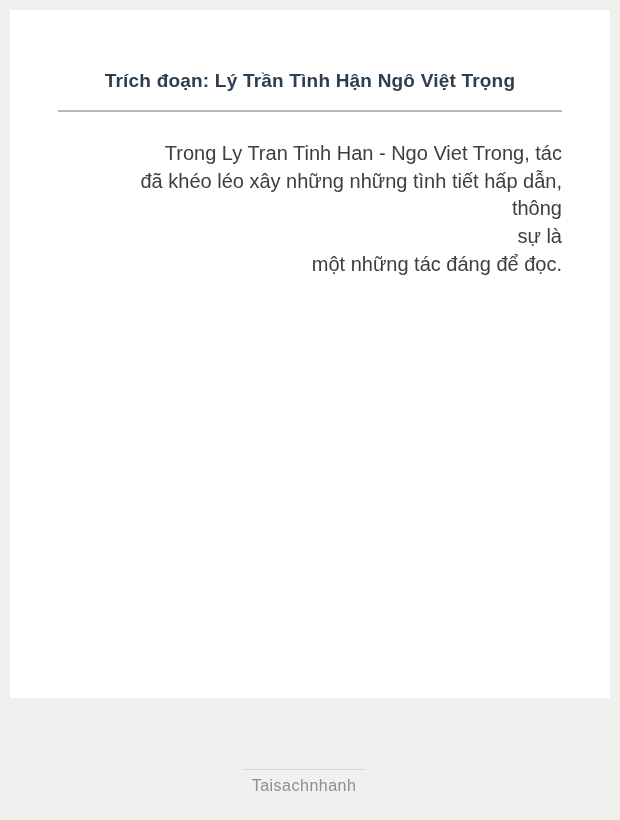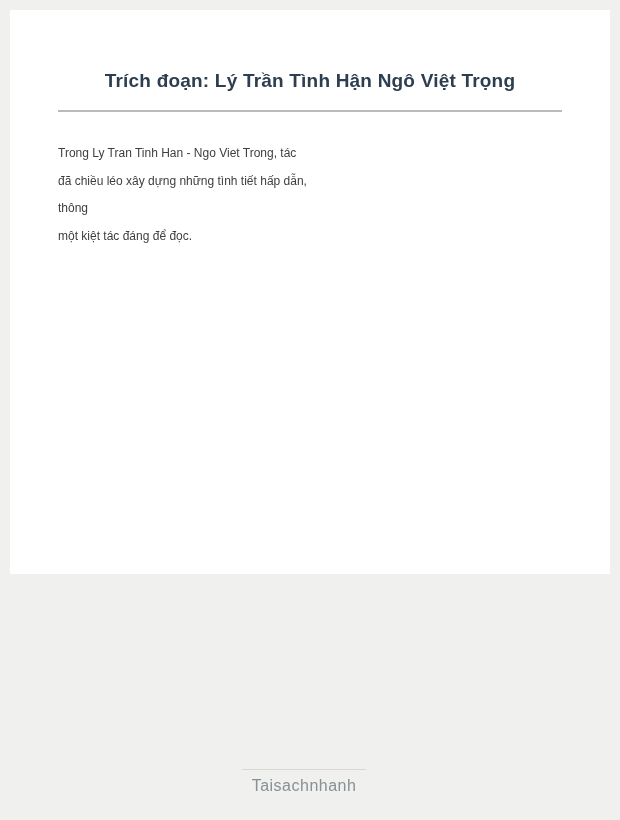--- a/index.html
+++ b/index.html
@@ -17,43 +17,44 @@
     position: relative;
     width: 620px;
     height: 820px;
     background: #f0f0ee;
   }
   .card {
     position: absolute;
     left: 10px;
     top: 10px;
     width: 600px;
-    height: 564px;
+    height: 688px;
     background: #ffffff;
   }
   .doc-title {
     margin: 0;
     padding: 58px 40px 0 40px;
     font-size: 19px;
     line-height: 26px;
     font-weight: 600;
     text-align: center;
     color: #2c3e50;
     letter-spacing: 0.2px;
   }
   .title-divider {
     margin: 16px 48px 0 48px;
     border: none;
     border-top: 2px solid #b7bbbd;
   }
   .excerpt {
     margin: 28px 48px 0 48px;
-    font-size: 12px;
+    font-size: 20px;
     line-height: 27.7px;
     color: #3e3e3e;
+    text-align: right;
   }
   .excerpt-line {
     display: block;
     white-space: nowrap;
   }
   .footer {
     position: absolute;
     left: 0;
     right: 12px;
     top: 759px;
@@ -77,23 +78,24 @@
 
 <div class="viewport">
   <div class="card">
 
     <h1 class="doc-title">Trích đoạn: Lý Trần Tình Hận Ngô Việt Trọng</h1>
 
     <hr class="title-divider">
 
     <div class="excerpt">
       <span class="excerpt-line">Trong Ly Tran Tinh Han - Ngo Viet Trong, tác</span>
-      <span class="excerpt-line">đã chiều léo xây dựng những tình tiết hấp dẫn,</span>
+      <span class="excerpt-line">đã khéo léo xây những những tình tiết hấp dẫn,</span>
       <span class="excerpt-line">thông</span>
-      <span class="excerpt-line">một kiệt tác đáng để đọc.</span>
+      <span class="excerpt-line">sự là</span>
+      <span class="excerpt-line">một những tác đáng để đọc.</span>
     </div>
 
     <div class="footer">
       <hr class="footer-divider">
       <div class="footer-brand">Taisachnhanh</div>
     </div>
 
   </div>
 </div>
 

